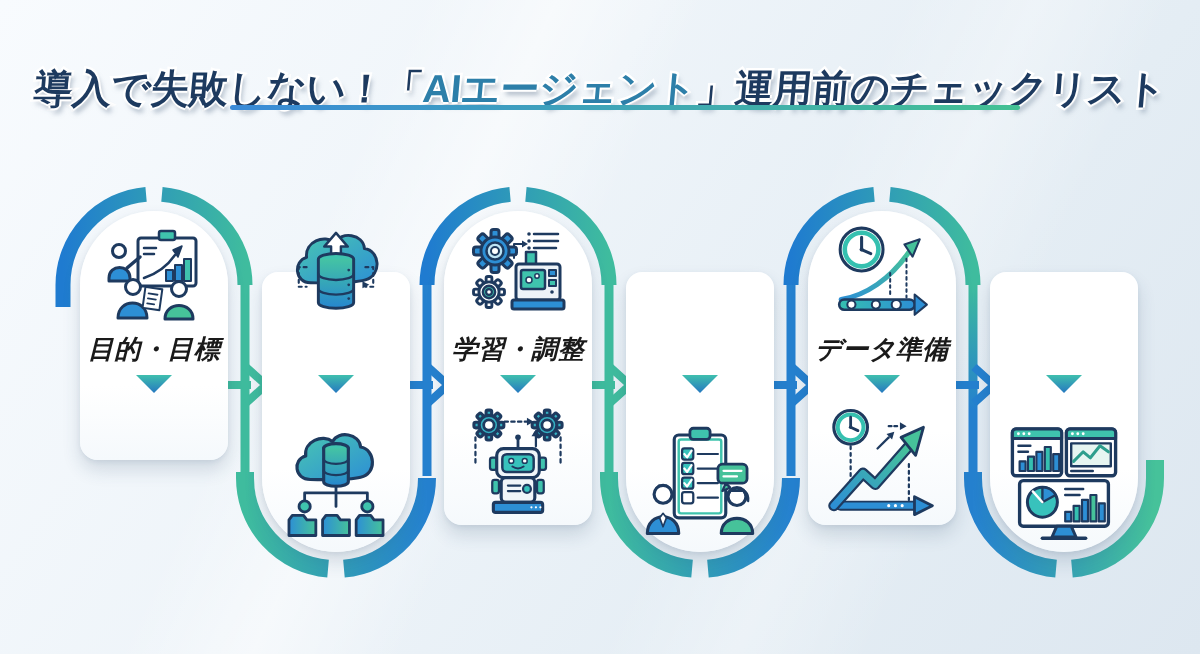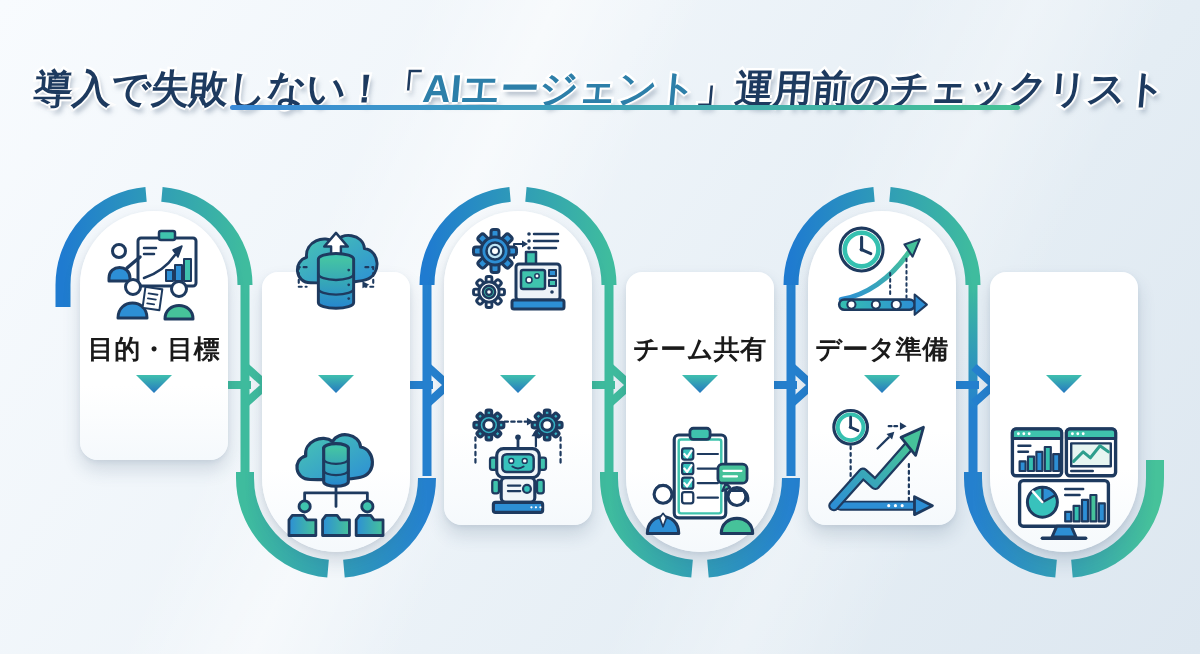--- a/index.html
+++ b/index.html
@@ -25,21 +25,21 @@
   .arch-bottom{border-radius:16px 16px 74px 74px;top:272px;height:280px;}
   .c1{left:80px;height:249px;}
   .c3{left:444px;height:314px;}
   .c5{left:808px;height:314px;}
   .c2{left:262px;}
   .c4{left:626px;}
   .c6{left:990px;}
   .icon{position:absolute;z-index:3;}
   .icon svg{display:block;width:100%;height:100%;}
   .step-label{position:absolute;z-index:3;width:148px;top:332px;text-align:center;
-    font-size:26px;font-weight:900;color:#1a1a1a;letter-spacing:.5px;white-space:nowrap;}
+    font-size:26px;font-weight:900;color:#1a1a1a;letter-spacing:.5px;white-space:nowrap;font-style:italic;}
   .tri{position:absolute;z-index:3;top:373px;}
 </style>
 </head>
 <body>
 
 <div class="stage">
   <div class="sheen"></div>
 
   <svg width="0" height="0" style="position:absolute" aria-hidden="true">
     <defs>
@@ -164,21 +164,21 @@
   <div class="underline"></div>
 
   <div class="card arch-top c1"></div>
   <div class="card arch-bottom c2"></div>
   <div class="card arch-top c3"></div>
   <div class="card arch-bottom c4"></div>
   <div class="card arch-top c5"></div>
   <div class="card arch-bottom c6"></div>
 
   <div class="step-label" style="left:80px">目的・目標</div>
-  <div class="step-label" style="left:626px">チーム共有</div>
+  <div class="step-label" style="left:444px">学習・調整</div>
   <div class="step-label" style="left:808px">データ準備</div>
 
   <svg class="tri" style="left:134px" width="40" height="22">
       <polygon points="2,2 38,2 20,20" fill="url(#triG)"></polygon>
     </svg>
   <svg class="tri" style="left:316px" width="40" height="22">
       <polygon points="2,2 38,2 20,20" fill="url(#triG)"></polygon>
     </svg>
   <svg class="tri" style="left:498px" width="40" height="22">
       <polygon points="2,2 38,2 20,20" fill="url(#triG)"></polygon>

